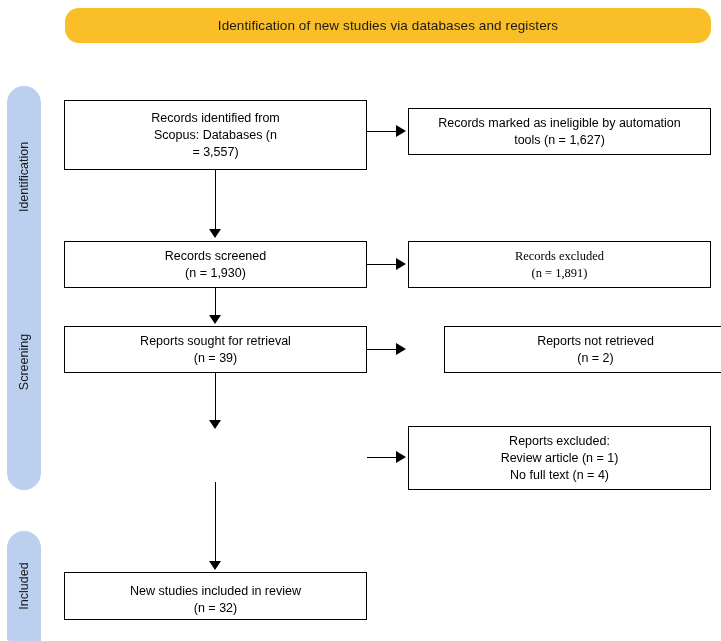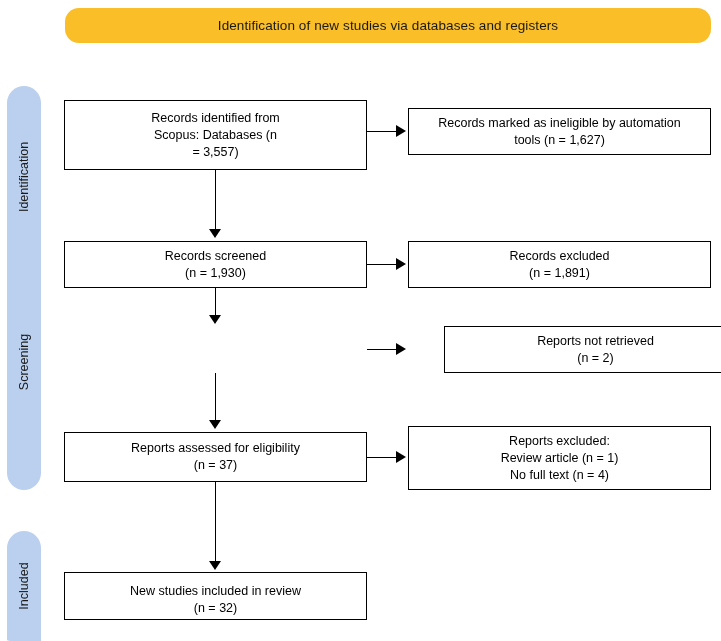--- a/index.html
+++ b/index.html
@@ -77,21 +77,21 @@
   .box .lines { white-space: pre-line; }
 
   
   .box-left  { left: 64px;  width: 303px; }
   
   .box-right { left: 408px; width: 303px; }
 
   #box-identified { top: 100px; height: 70px; }
   #box-ineligible { top: 108px; height: 47px; }
   #box-screened   { top: 241px; height: 47px; }
-  #box-excluded   { top: 241px; height: 47px; }
+  #box-excluded   { top: 241px; height: 47px; font-family: Liberation Serif, serif; }
   #box-sought     { top: 326px; height: 47px; }
   #box-notretrieved { top: 326px; height: 47px; margin-left: 36px; }
   #box-assessed   { top: 432px; height: 50px; }
   #box-repexcluded{ top: 426px; height: 64px; }
   #box-included   { top: 572px; height: 48px; align-items: flex-end; }
 
   
   .vline {
     position: absolute;
     left: 215px;
@@ -179,33 +179,33 @@
   </div>
   <div class="box box-right" id="box-excluded">
     <span class="lines">Records excluded
 (n = 1,891)</span>
   </div>
   <div class="hline" id="h2"></div>
   <div class="harrow" id="ha2"></div>
   <div class="vline" id="v2"></div>
   <div class="varrow" id="a2"></div>
 
+  <div class="box box-left" id="box-sought">
+    <span class="lines">Reports sought for retrieval
+(n = 39)</span>
+  </div>
   <div class="box box-right" id="box-notretrieved">
     <span class="lines">Reports not retrieved
 (n = 2)</span>
   </div>
   <div class="hline" id="h3"></div>
   <div class="harrow" id="ha3"></div>
   <div class="vline" id="v3"></div>
   <div class="varrow" id="a3"></div>
 
-  <div class="box box-left" id="box-assessed">
-    <span class="lines">Reports assessed for eligibility
-(n = 37)</span>
-  </div>
   <div class="box box-right" id="box-repexcluded">
     <span class="lines">Reports excluded:
 Review article (n = 1)
 No full text (n = 4)</span>
   </div>
   <div class="hline" id="h4"></div>
   <div class="harrow" id="ha4"></div>
   <div class="vline" id="v4"></div>
   <div class="varrow" id="a4"></div>
 

